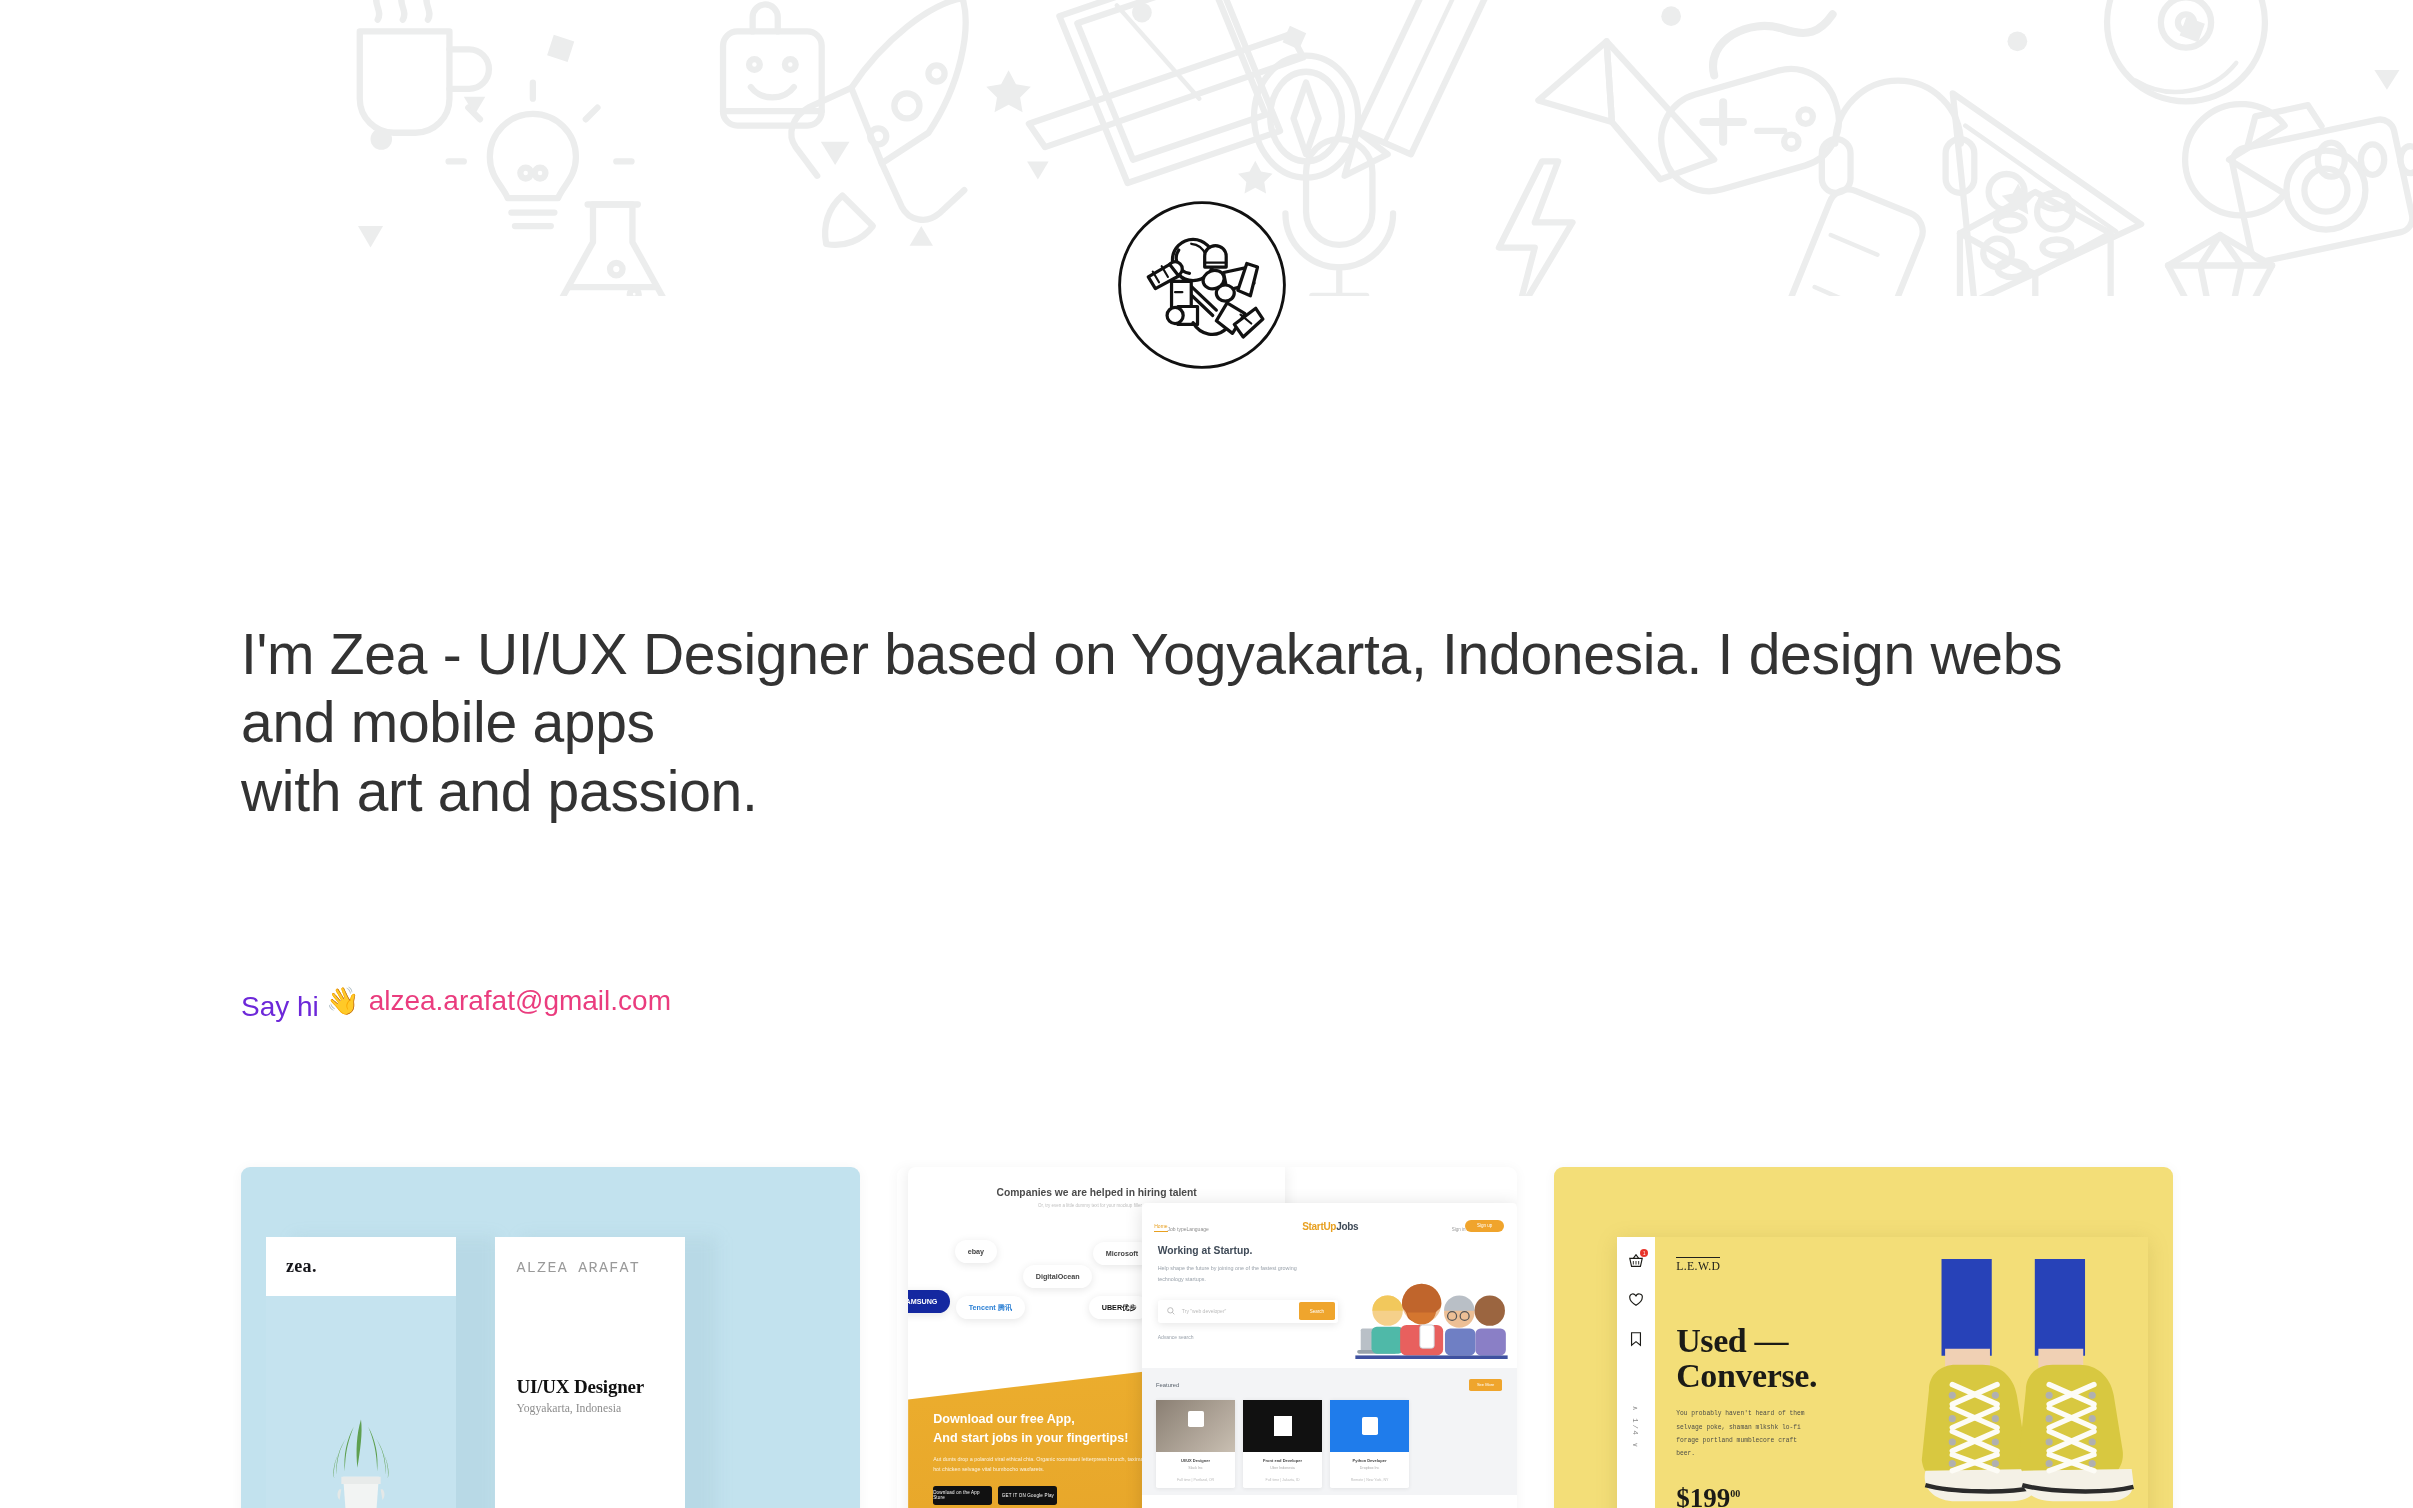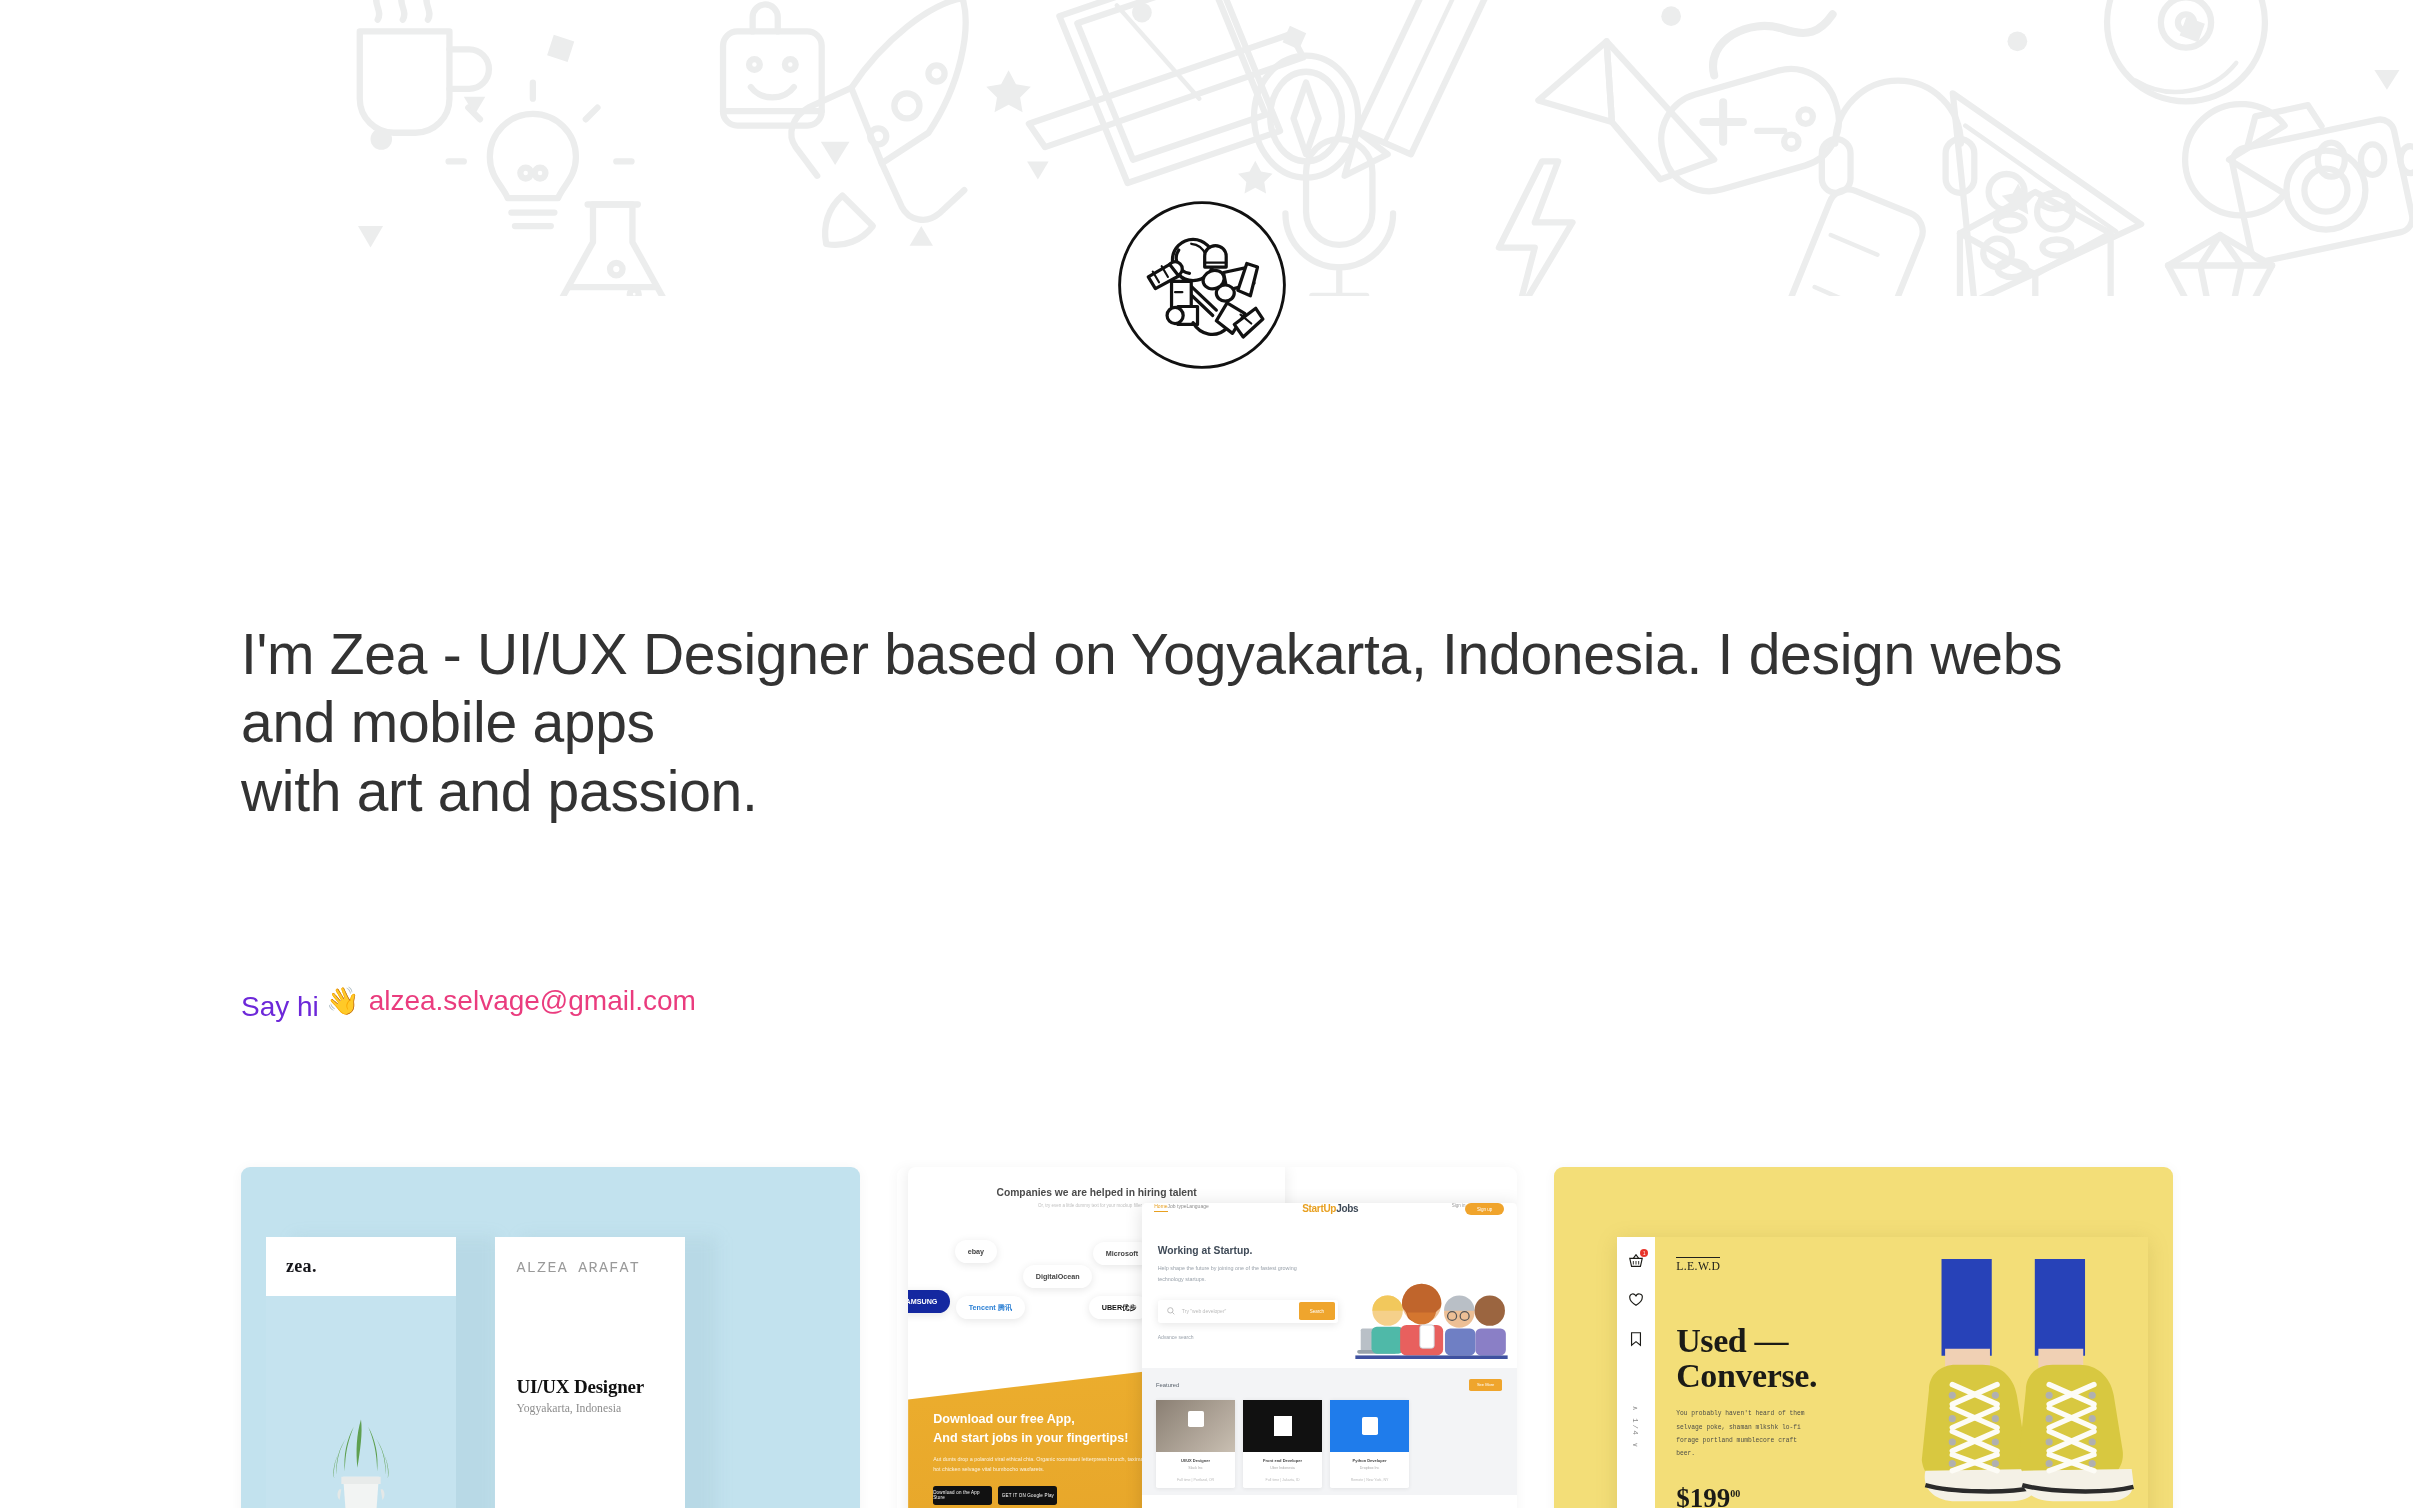--- a/index.html
+++ b/index.html
@@ -142,21 +142,21 @@
   .w-phone-btn { margin:9px auto 0; width:74px; height:16px; border-radius:3.6px;
                  background:#bfe7cd; display:flex; align-items:center; justify-content:center;
                  font-size:4.5px; color:#5f9671; }
 
   .w-right {
     position:absolute; right:0; top:36px; width:375px; height:323px;
     background:#fff; border-radius:4.5px 4.5px 0 0;
     box-shadow:0 2.7px 18px rgba(0,0,0,0.13);
     overflow:hidden;
   }
-  .w-nav { height:29px; display:flex; align-items:flex-start; padding:0 12.6px; gap:0; }
+  .w-nav { height:29px; display:flex; align-items:flex-end; padding:0 12.6px; gap:0; }
   .w-nav-item { font-size:5px; color:#8d8d8d; }
   .w-nav-item.active { color:#e8a020; border-bottom:1.3px solid #e8a020; padding-bottom:1.8px; }
   .w-brand { flex:1; text-align:center; font-size:10px; font-weight:700; color:#e8a020; letter-spacing:-0.3px; }
   .w-brand em { color:#3f4a57; font-style:normal; }
   .w-signin { font-size:4.5px; color:#9a9a9a; }
   .w-signup { background:#f0a42c; color:#fff; font-size:4.5px; border-radius:8px; padding:3.6px 11.7px; }
   .w-hero { padding:12.6px 16px 9px; position:relative; height:136px; }
   .w-hero-h { font-size:10.3px; color:#3f4a57; font-weight:600; }
   .w-hero-p { font-size:5.4px; color:#9aa2ab; margin-top:7.2px; line-height:2.1; width:151px; }
   .w-search { margin-top:14.4px; width:180px; height:23px; background:#fff;
@@ -399,21 +399,21 @@
   </div>
 
   <div class="hero">
     <h1 class="hero-heading">I'm Zea - UI/UX Designer based on Yogyakarta, Indonesia. I design webs and mobile apps
 with art and passion.</h1>
   </div>
 
   <div class="say-hi">
     <span class="lbl">Say hi</span>
     <span class="wave-icon">👋</span>
-    <a class="email-link" href="#">alzea.selvage@gmail.com</a>
+    <a class="email-link" href="#">alzea.arafat@gmail.com</a>
   </div>
 
   <div class="cards">
 
     <div class="card card-blue">
       <div class="c1-shadowA"></div>
       <div class="c1-shadowB"></div>
 
       <div class="c1-cardA">
         <div class="c1-cardA-top">

